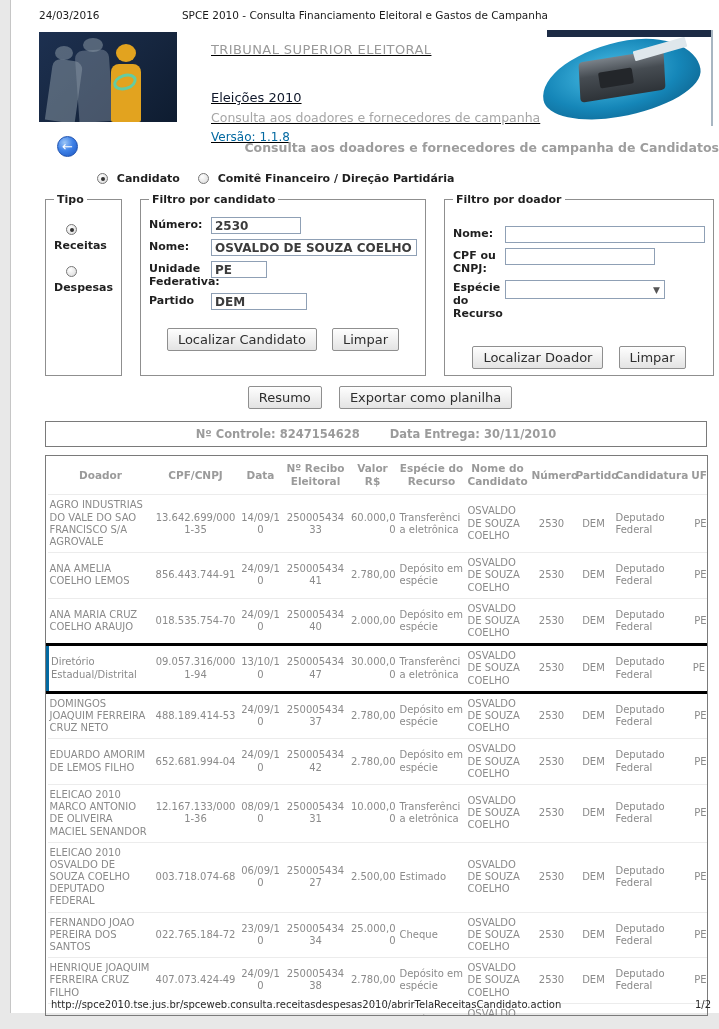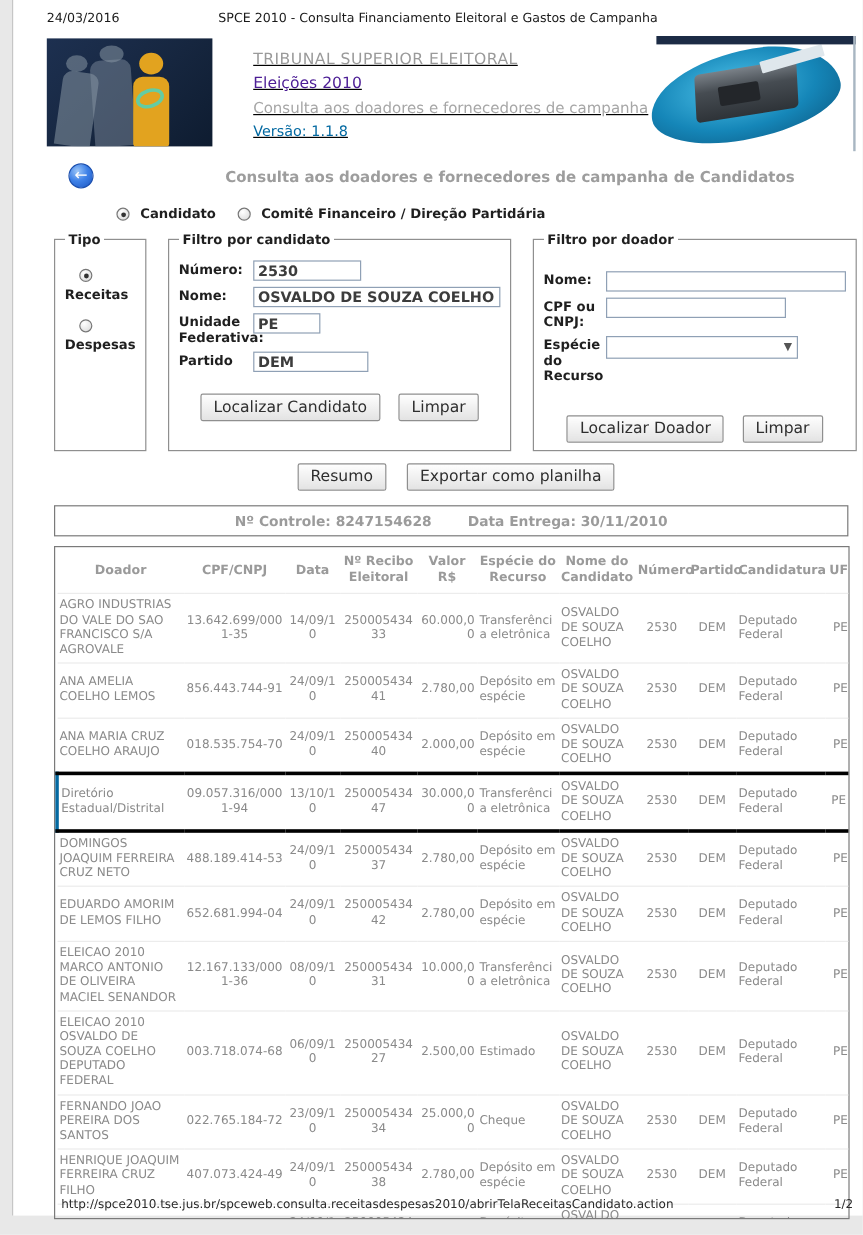--- a/index.html
+++ b/index.html
@@ -29,21 +29,21 @@
   .tse-logo .sil.s2 { left:38px; top:18px; width:34px; height:72px; transform:rotate(-4deg); opacity:.45; }
   .tse-logo .sil-head { position:absolute; background:#8795a3; opacity:.55; border-radius:50%; }
   .tse-logo .h1 { left:16px; top:14px; width:18px; height:14px; }
   .tse-logo .h2 { left:44px; top:6px; width:20px; height:14px; }
   .tse-logo .person { position:absolute; left:70px; top:12px; width:34px; height:78px; }
   .tse-logo .person .head { position:absolute; left:7px; top:0; width:20px; height:18px; background:#e2a31f; border-radius:50%; }
   .tse-logo .person .body { position:absolute; left:2px; top:20px; width:30px; height:58px; background:#e2a31f; border-radius:8px 8px 2px 2px; }
   .tse-logo .swirl { position:absolute; left:74px; top:42px; width:24px; height:16px; border:3px solid #57d0b0; border-radius:50%; transform:rotate(-18deg); opacity:.9; }
   .header-text { position:absolute; left:172px; top:10px; line-height:1.55;text-decoration:underline; }
   .ht-org { font-size:13px; color:#9a9a9a; letter-spacing:.4px; }
-  .ht-elect { font-size:13px; color:#4c1d95; }
+  .ht-elect { font-size:13px; color:#0f172a;margin-top:28px; }
   .ht-sub { font-size:12.5px; color:#a6a6a6; }
   .ht-ver { font-size:12px; color:#0369a1; }
   .printer-art { position:absolute; right:6px; top:0; width:172px; height:96px; }
   .printer-art .topbar { position:absolute; left:6px; right:0; top:0; height:7px; background:#1c2b45; }
   .printer-art .sideline { position:absolute; right:0; top:0; width:2px; height:96px; background:#a8b6c2; }
   .printer-art .blob {
     position:absolute; left:0; top:12px; width:160px; height:74px;
     background:radial-gradient(ellipse at 45% 40%, #4fc3ea 0%, #1586b8 55%, #0b567f 100%);
     border-radius:58% 42% 55% 45% / 60% 55% 45% 40%;
     transform:rotate(-10deg);
@@ -55,21 +55,21 @@
   }
   .printer-art .panel { position:absolute; left:58px; top:40px; width:34px; height:16px; background:#23262a; transform:rotate(-9deg); border-radius:2px; }
   .printer-art .sheet { position:absolute; left:92px; top:14px; width:54px; height:10px; background:#dfe7ec; transform:rotate(-16deg); border-radius:1px; }
   
   .title-row { position:relative; height:24px; margin-top:10px; }
   .back-btn {
     position:absolute; left:46px; top:0; width:21px; height:21px; border-radius:50%;
     background:radial-gradient(circle at 35% 30%, #9cc6f7 0%, #3f82e8 45%, #1b55c0 100%);
     border:1px solid #1b4fae; color:#fff; font-size:13px; line-height:19px; text-align:center; cursor:pointer;
   }
-  .page-title { position:absolute; left:120px; right:0; top:4px; text-align:center; font-weight:bold; font-size:12.5px; color:#9d9d9d; }
+  .page-title { position:absolute; left:120px; right:0; top:4px; text-align:right; font-weight:bold; font-size:12.5px; color:#9d9d9d; }
   
   .radio { display:inline-block; width:11px; height:11px; border-radius:50%;
     border:1px solid #777; background:radial-gradient(circle at 35% 30%, #ffffff, #d8d8d8); vertical-align:-2px; position:relative; cursor:pointer; }
   .radio.checked::after { content:""; position:absolute; left:2.5px; top:2.5px; width:4px; height:4px; border-radius:50%; background:#333; }
   .scope-row { margin:12px 0 0 86px; font-size:11px; font-weight:bold; color:#1f1f1f; }
   .scope-row .lbl { margin:0 14px 0 5px; }
   
   .filters { display:flex; margin:8px 0 0 34px; width:662px; gap:18px; align-items:stretch; }
   fieldset { border:1px solid #8f8f8f; margin:0; padding:6px 8px; background:#fff; }
   legend { font-size:11px; font-weight:bold; color:#1f1f1f; padding:0 3px; }

